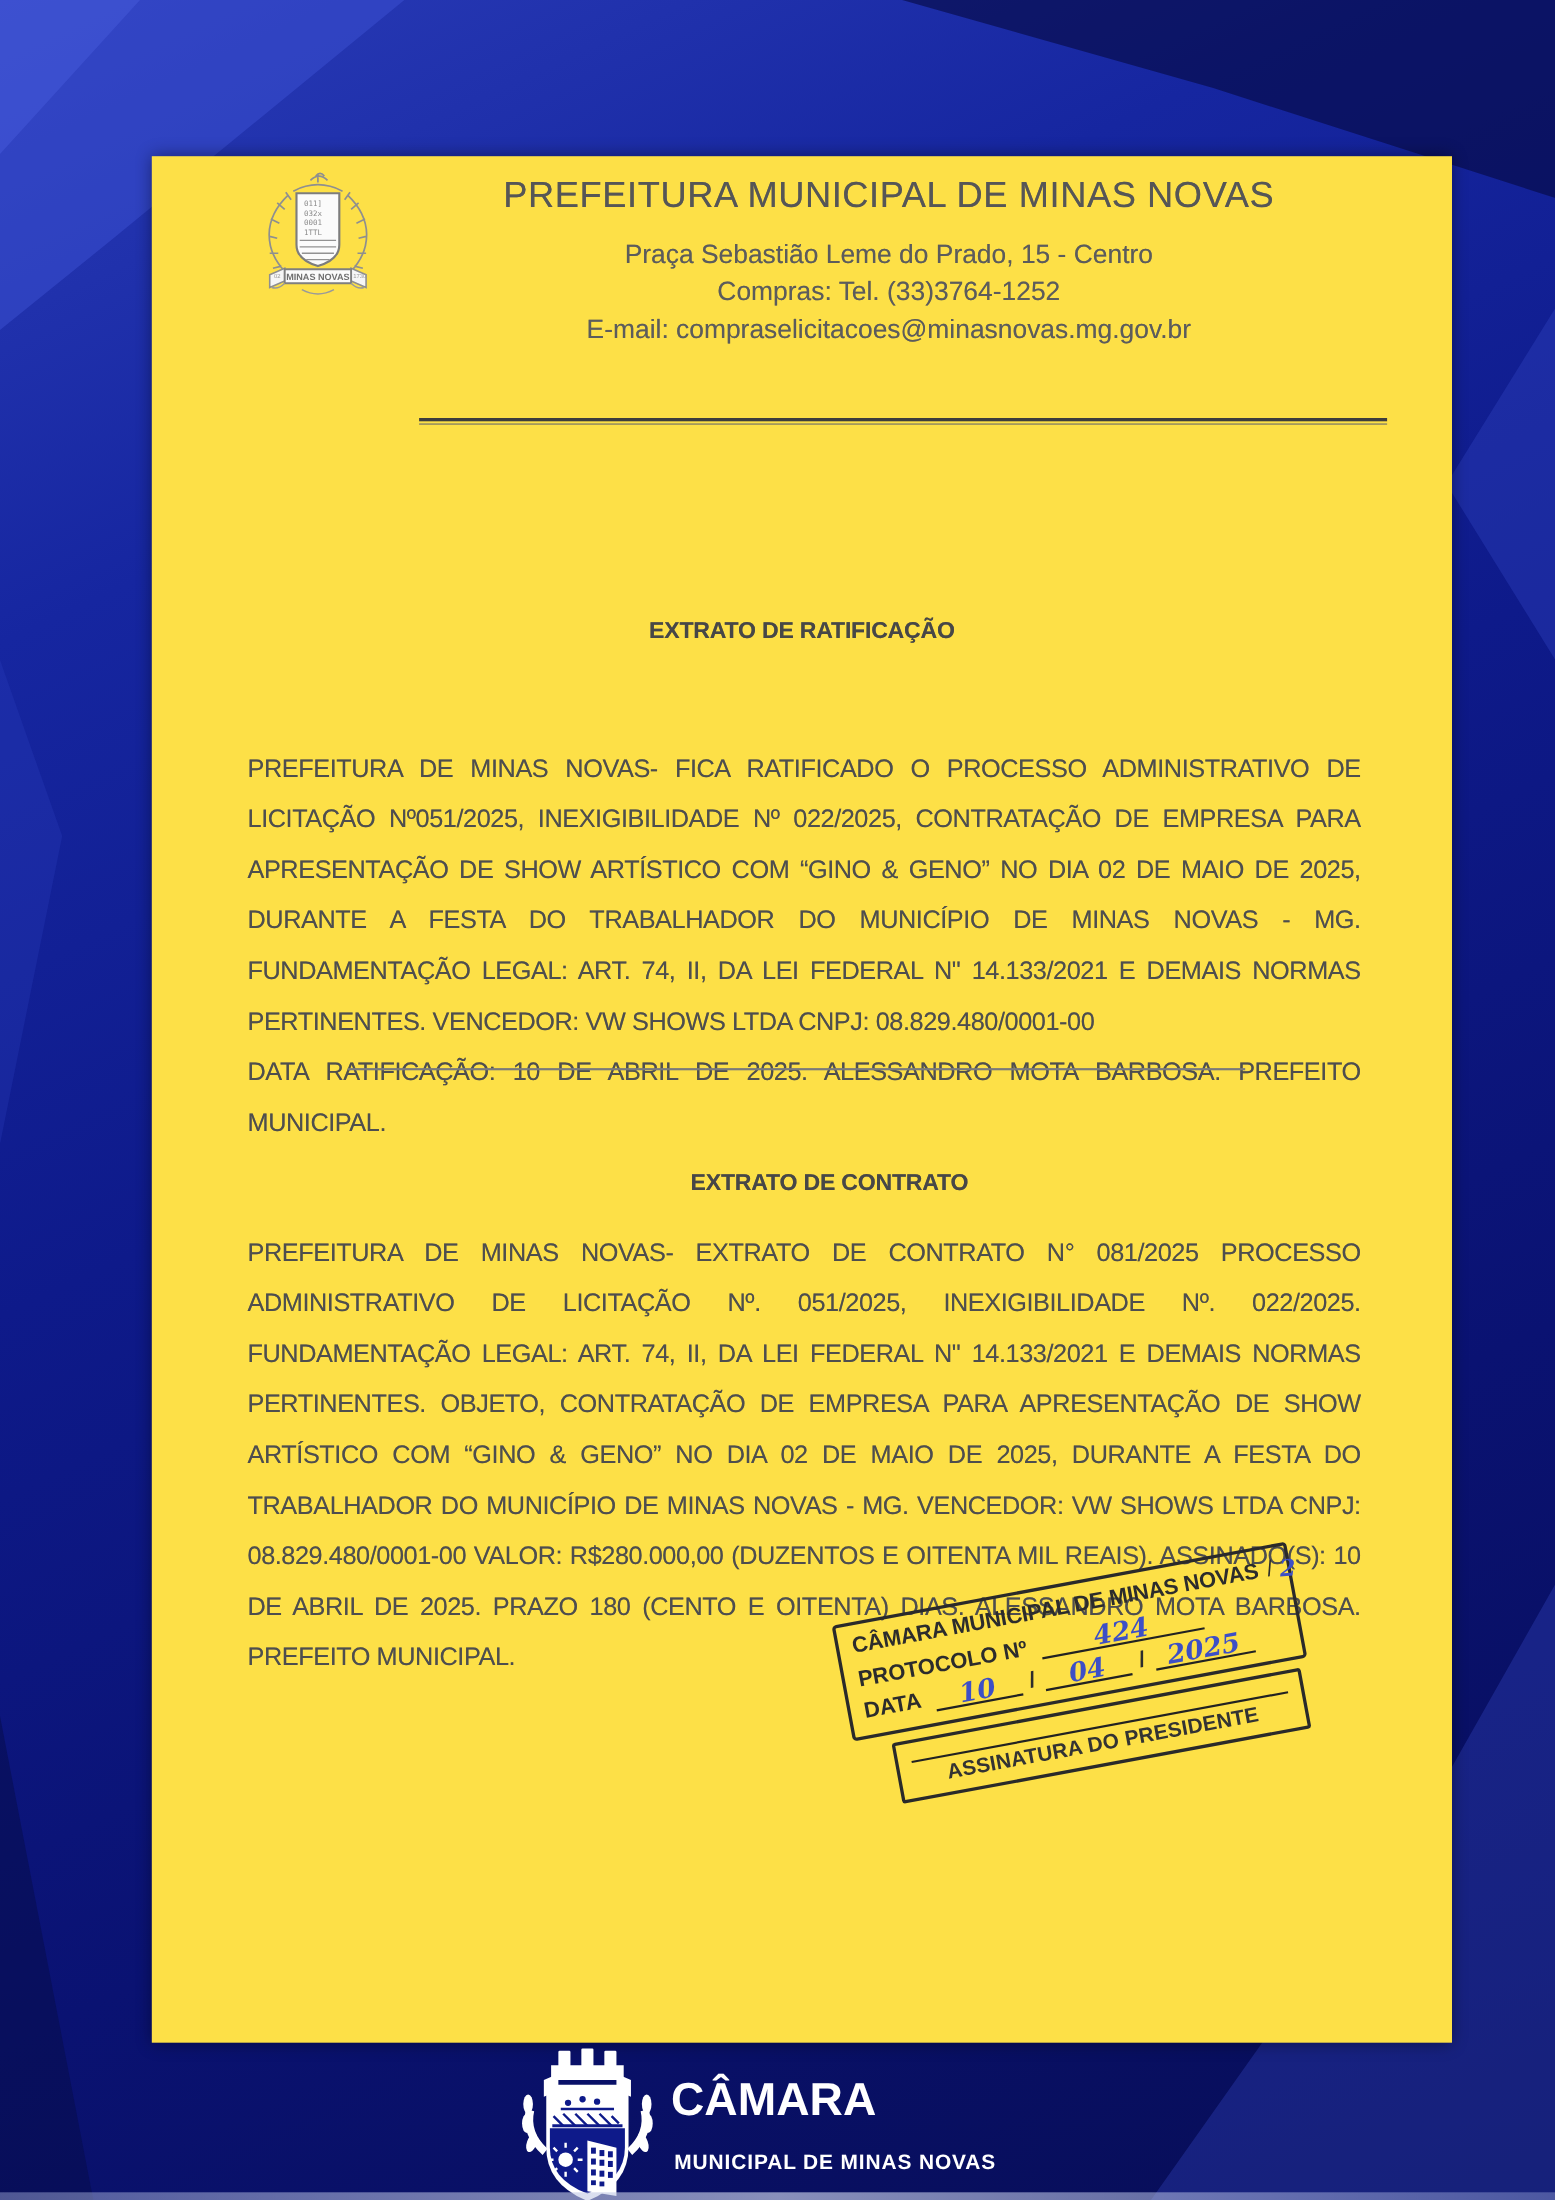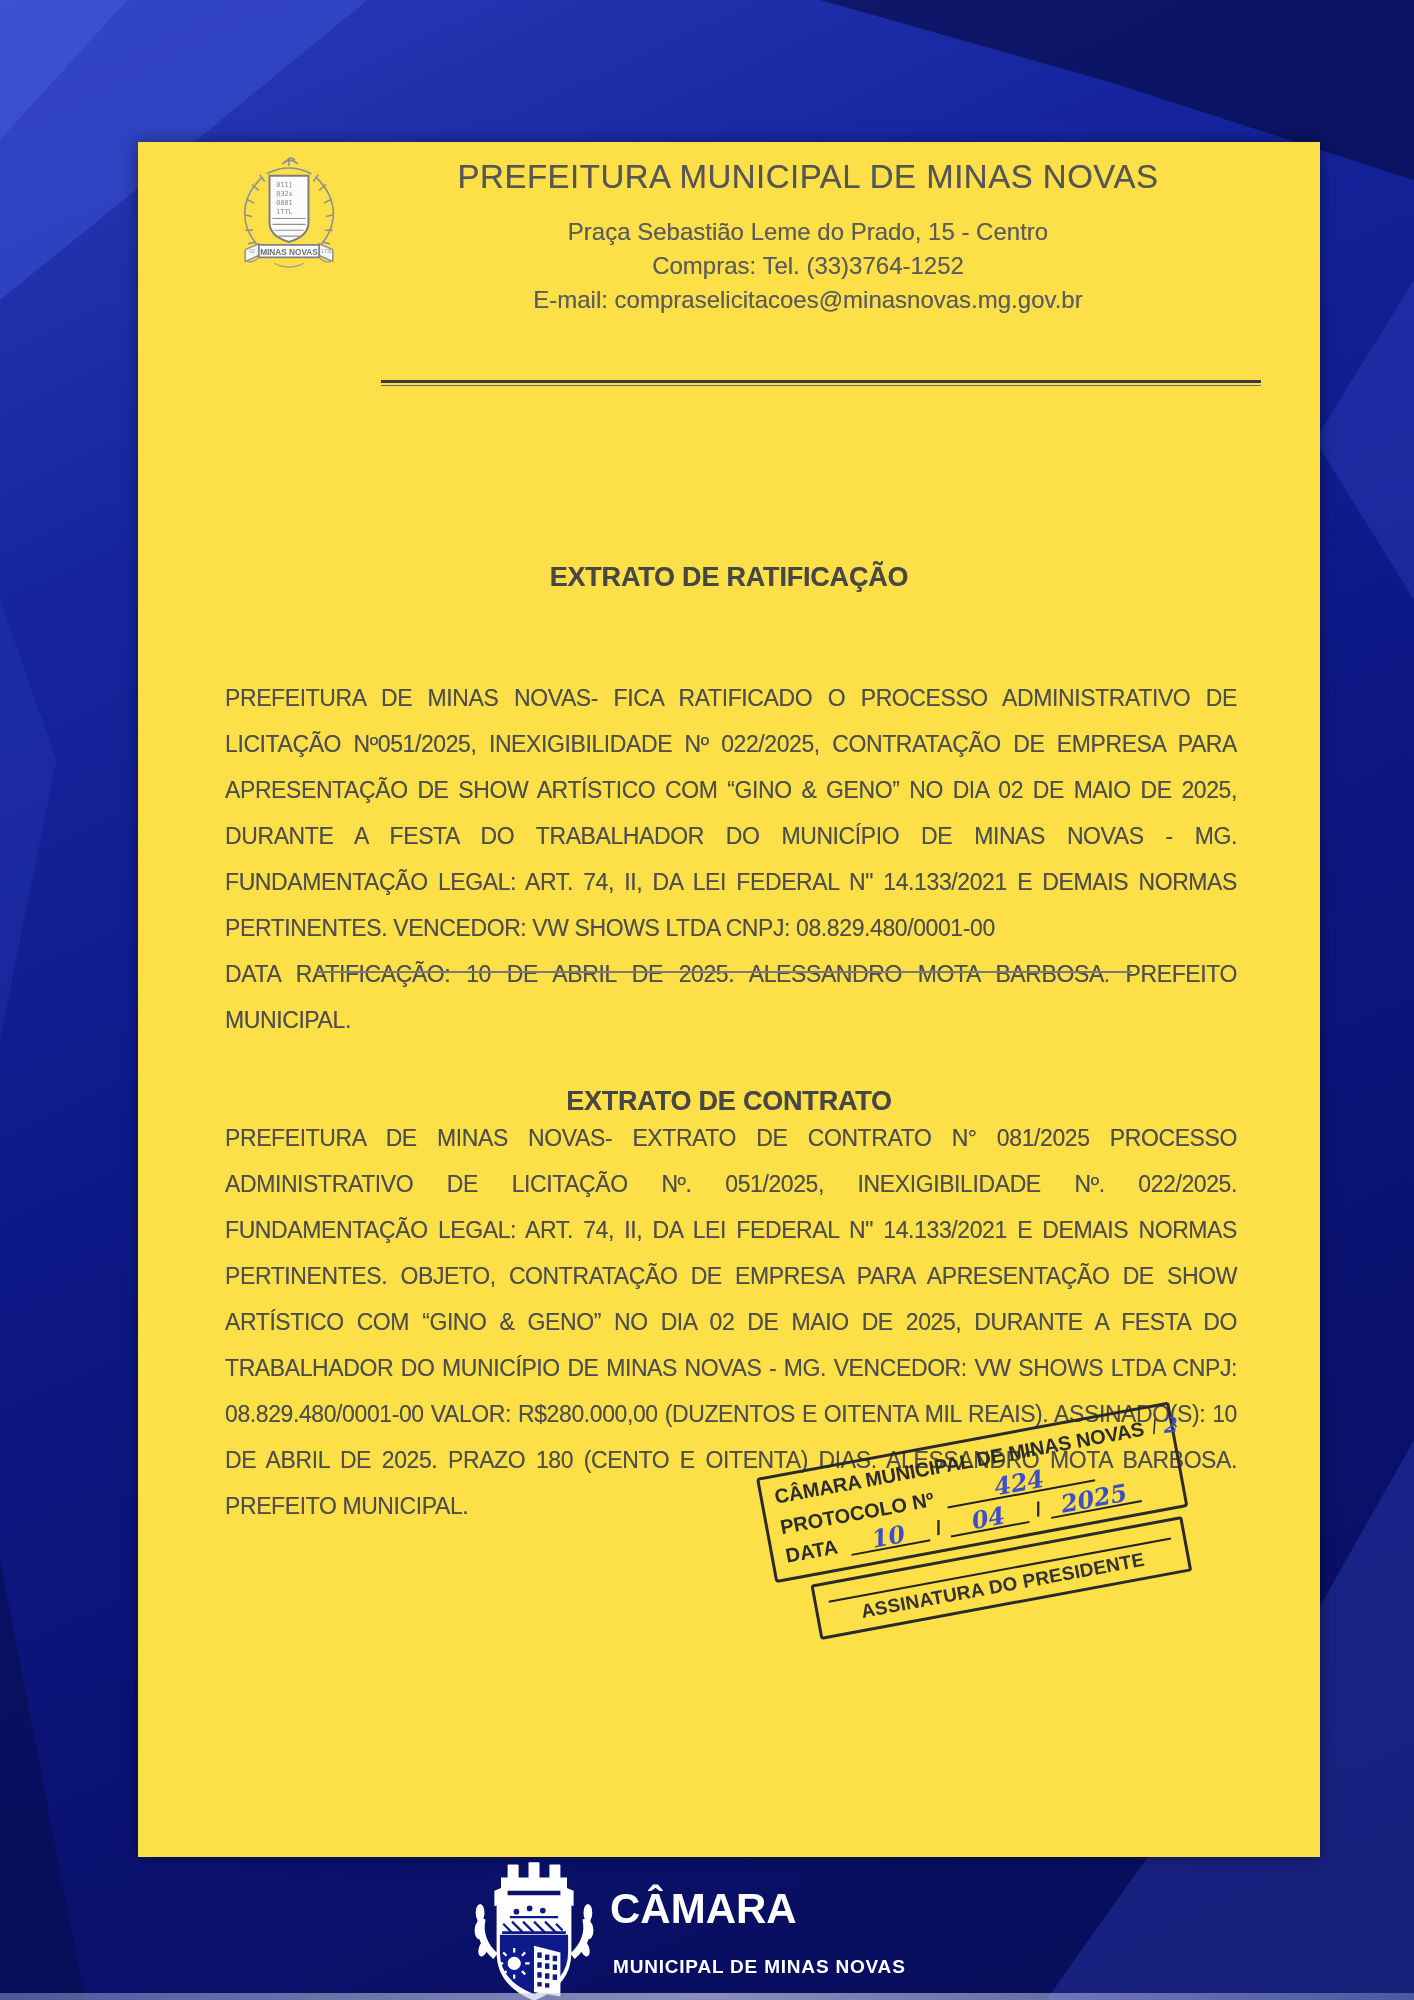--- a/index.html
+++ b/index.html
@@ -26,22 +26,22 @@
 
   .hdr-crest{position:absolute;left:78px;top:12px;width:146px;height:132px;}
   .hdr-block{position:absolute;left:170px;top:16px;width:1000px;text-align:center;color:#5a5a5a;}
   .hdr-title{font-size:33px;letter-spacing:.5px;color:#565656;margin-bottom:19px;
     text-shadow:0 0 .6px rgba(90,90,90,.7);}
   .hdr-line{font-size:24px;line-height:34px;color:#5c5c5c;text-shadow:0 0 .5px rgba(95,95,95,.6);}
   .hdr-rule{position:absolute;left:243px;top:172px;width:880px;height:2px;
     border-top:3px solid #3d3d3d;border-bottom:1px solid #6a6a6a;}
 
   .sec-title{position:absolute;width:100%;text-align:center;font-weight:bold;
-    font-size:27px;letter-spacing:-.2px;color:#474747;text-shadow:0 0 .5px rgba(70,70,70,.6);}
-  .t1{top:420px;} .t2{top:944px;}
+    font-size:21px;letter-spacing:-.2px;color:#474747;text-shadow:0 0 .5px rgba(70,70,70,.6);}
+  .t1{top:420px;} .t2{top:922px;margin-left:25px;}
 
   .para{position:absolute;left:87px;width:1012px;font-size:23px;line-height:46px;
     letter-spacing:-.4px;color:#4e4e4e;text-align:justify;text-shadow:0 0 .5px rgba(80,80,80,.55);}
   .p1{top:533px;} .p2{top:973px;}
   .para .blk{display:block;}
 
   .divider{position:absolute;left:178px;top:829px;width:816px;height:0;border-top:2px solid #7a7a7a;}
 
   
   .stamp{position:absolute;left:618px;top:1336px;width:420px;transform:rotate(-10.5deg);

